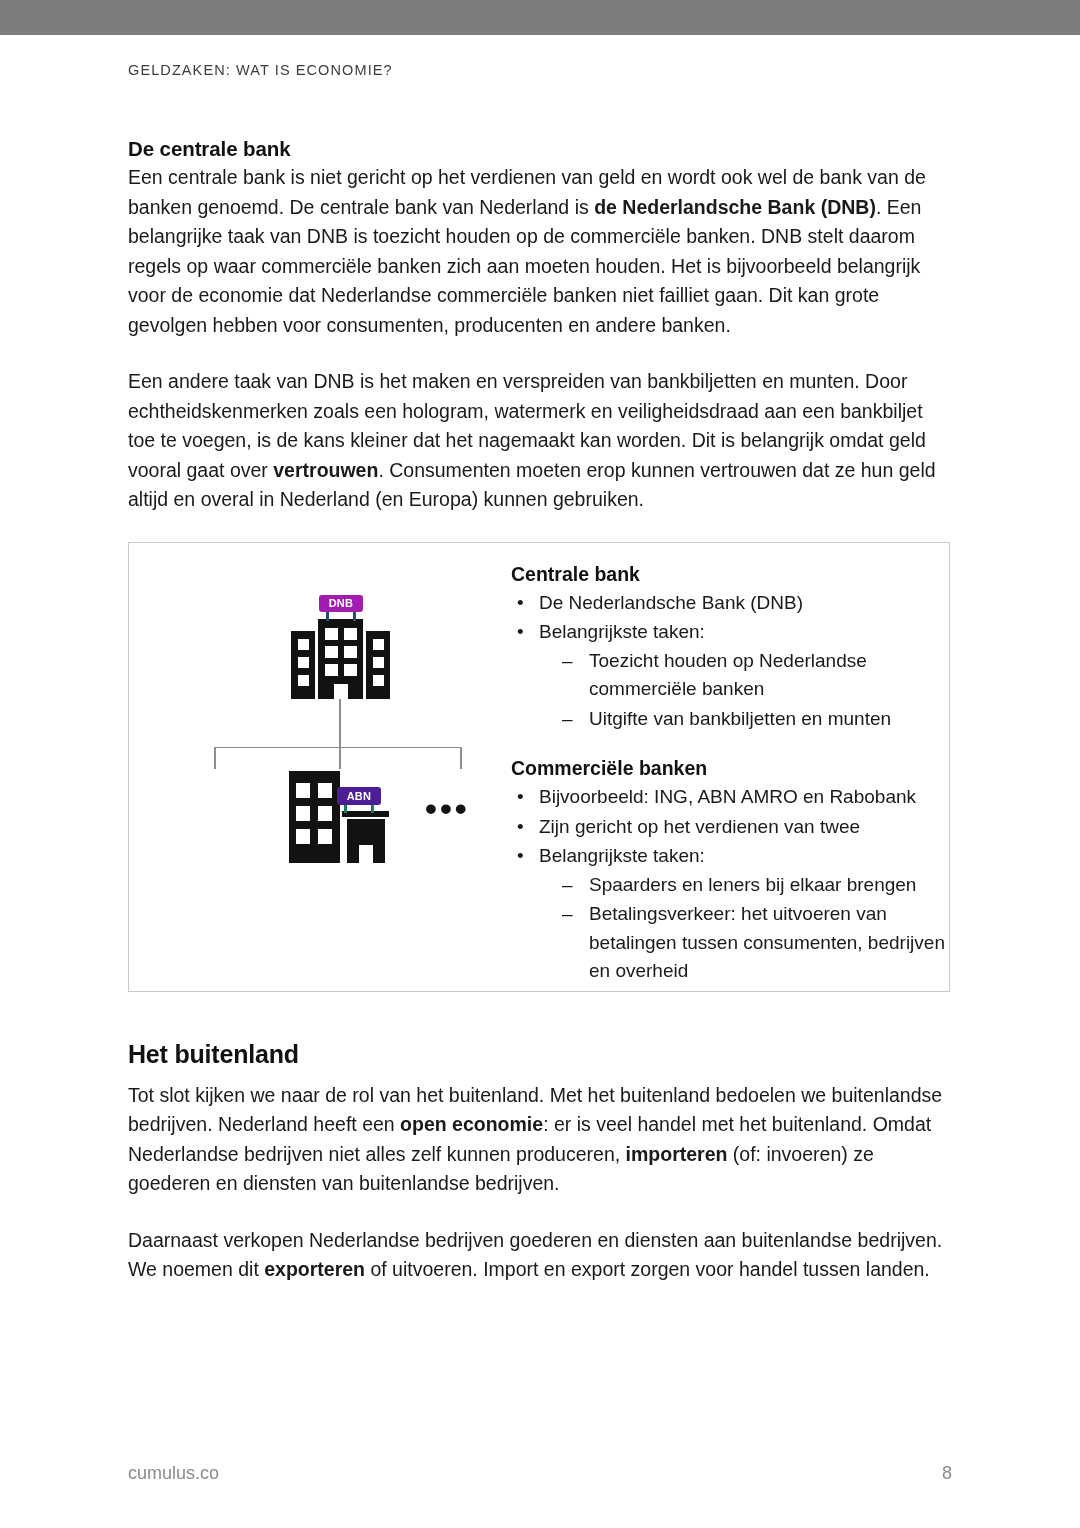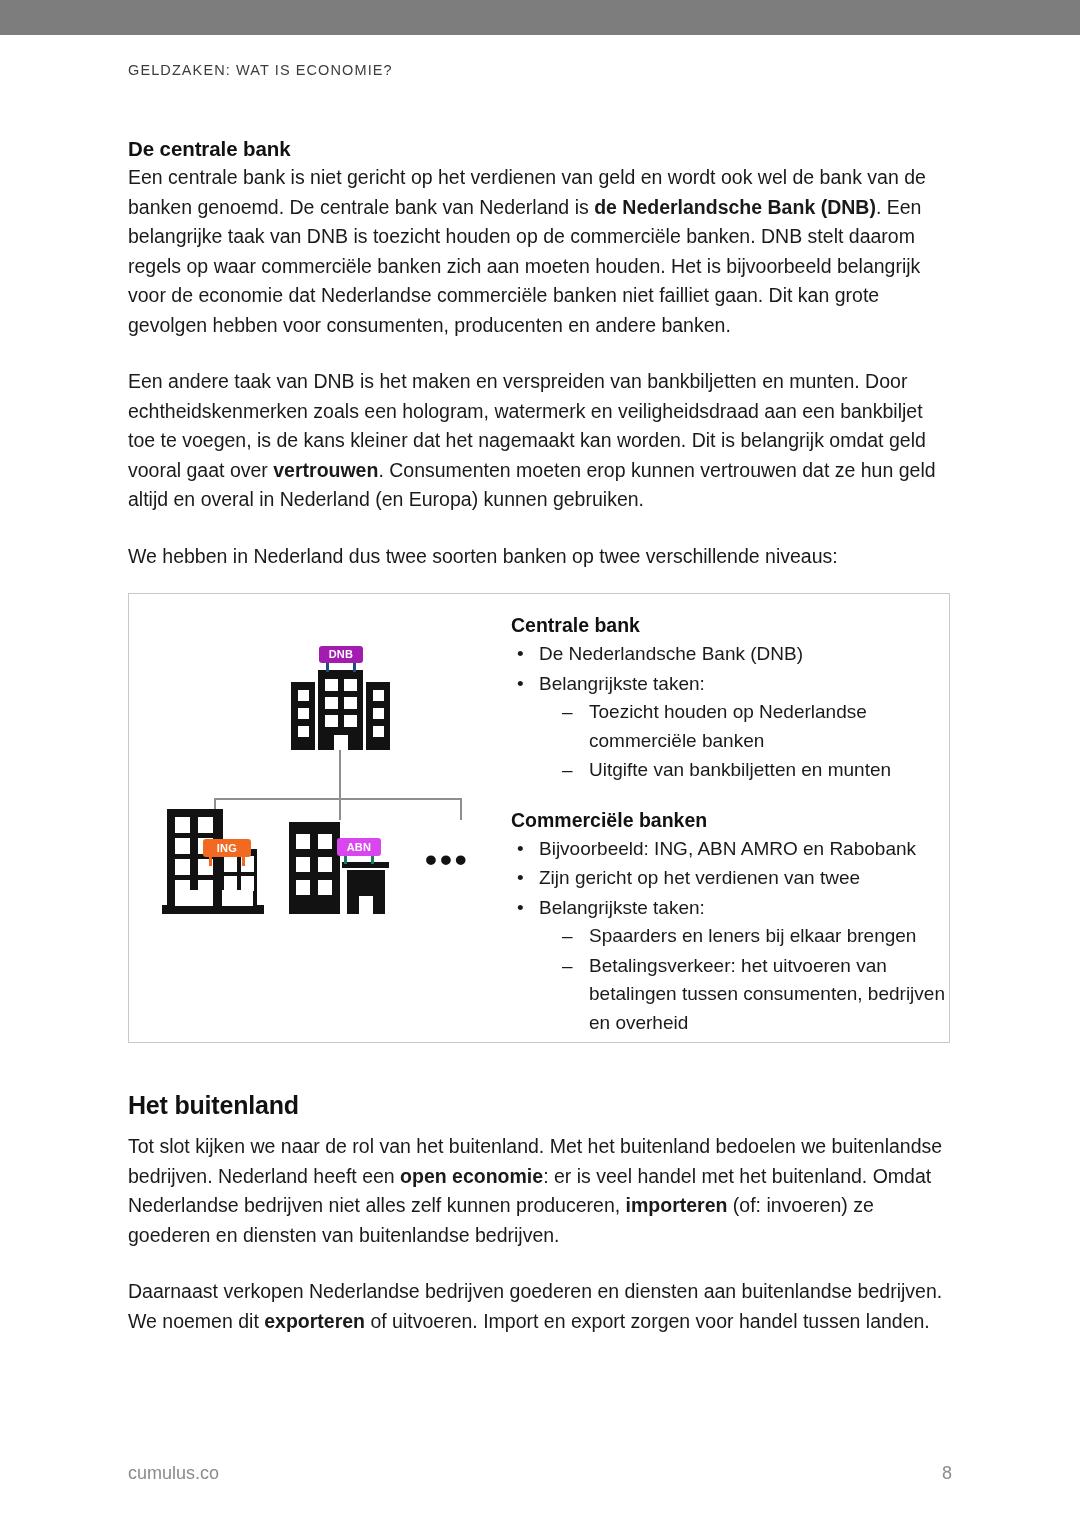--- a/index.html
+++ b/index.html
@@ -185,21 +185,20 @@
   <div class="running-head">GELDZAKEN: WAT IS ECONOMIE?</div>
 
   <div class="content">
 
     <h2 class="section-head">De centrale bank</h2>
 
     <p class="body"><span>Een centrale bank is niet gericht op het verdienen van geld en wordt ook wel de bank van de banken genoemd. De centrale bank van Nederland is </span><b>de Nederlandsche Bank (DNB)</b><span>. Een belangrijke taak van DNB is toezicht houden op de commerciële banken. DNB stelt daarom regels op waar commerciële banken zich aan moeten houden. Het is bijvoorbeeld belangrijk voor de economie dat Nederlandse commerciële banken niet failliet gaan. Dit kan grote gevolgen hebben voor consumenten, producenten en andere banken.</span></p>
 
     <p class="body"><span>Een andere taak van DNB is het maken en verspreiden van bankbiljetten en munten. Door echtheidskenmerken zoals een hologram, watermerk en veiligheidsdraad aan een bankbiljet toe te voegen, is de kans kleiner dat het nagemaakt kan worden. Dit is belangrijk omdat geld vooral gaat over </span><b>vertrouwen</b><span>. Consumenten moeten erop kunnen vertrouwen dat ze hun geld altijd en overal in Nederland (en Europa) kunnen gebruiken.</span></p>
 
-    <p class="body tight">We hebben in Nederland dus twee soorten banken op twee verschillende niveaus:</p>
 
     <div class="diagram">
 
       <div class="diagram-left">
 
         <div class="bldg" style="left:162px; top:66px; width:98px; height:90px;">
 
           <div class="sign" style="left:28px; top:-14px; width:44px; height:17px; background:#a21caf; font-size:11px; line-height:17px;">DNB</div>
           <div class="sign-leg" style="left:35px; top:3px; width:3px; height:9px; background:#1f4e79;"></div>
           <div class="sign-leg" style="left:62px; top:3px; width:3px; height:9px; background:#1f4e79;"></div>
@@ -226,50 +225,23 @@
             <div class="win" style="left:7px; top:44px; width:11px; height:11px;"></div>
           </div>
         </div>
 
         <div class="connector" style="left:210px; top:156px; width:1.6px; height:49px;"></div>
         <div class="connector" style="left:85px; top:204px; width:248px; height:1.6px;"></div>
         <div class="connector" style="left:85px; top:204px; width:1.6px; height:22px;"></div>
         <div class="connector" style="left:210px; top:204px; width:1.6px; height:22px;"></div>
         <div class="connector" style="left:331px; top:204px; width:1.6px; height:22px;"></div>
 
-        <div class="bldg" style="left:33px; top:210px; width:102px; height:110px;">
-          <div class="sign" style="left:41px; top:35px; width:48px; height:18px; background:#f26a21; font-size:11px; line-height:18px;">ING</div>
-          <div class="sign-leg" style="left:47px; top:52px; width:3px; height:10px; background:#f26a21;"></div>
-          <div class="sign-leg" style="left:80px; top:52px; width:3px; height:10px; background:#f26a21;"></div>
-
-          <div class="blk" style="left:5px; top:5px; width:56px; height:98px;">
-            <div class="win" style="left:8px; top:8px; width:15px; height:16px;"></div>
-            <div class="win" style="left:31px; top:8px; width:15px; height:16px;"></div>
-            <div class="win" style="left:8px; top:29px; width:15px; height:16px;"></div>
-            <div class="win" style="left:31px; top:29px; width:15px; height:16px;"></div>
-            <div class="win" style="left:8px; top:50px; width:15px; height:16px;"></div>
-            <div class="win" style="left:31px; top:50px; width:15px; height:16px;"></div>
-            <div class="win" style="left:8px; top:71px; width:15px; height:13px;"></div>
-            <div class="win" style="left:31px; top:71px; width:15px; height:13px;"></div>
-          </div>
-
-          <div class="blk" style="left:57px; top:45px; width:38px; height:58px;">
-            <div class="win" style="left:5px; top:7px; width:13px; height:16px;"></div>
-            <div class="win" style="left:22px; top:7px; width:13px; height:16px;"></div>
-            <div class="win" style="left:5px; top:27px; width:13px; height:15px;"></div>
-            <div class="win" style="left:22px; top:27px; width:13px; height:15px;"></div>
-          </div>
-
-          <div class="blk" style="left:0px; top:101px; width:102px; height:9px;"></div>
-          <div class="win" style="left:13px; top:86px; width:38px; height:16px;"></div>
-          <div class="win" style="left:60px; top:86px; width:31px; height:16px;"></div>
-        </div>
 
         <div class="bldg" style="left:160px; top:228px; width:100px; height:92px;">
-          <div class="sign" style="left:48px; top:16px; width:44px; height:18px; background:#d946ef; font-size:11px; line-height:18px;">ABN</div>
+          <div class="sign" style="left:48px; top:16px; width:44px; height:18px; background:#4c1d95; font-size:11px; line-height:18px;">ABN</div>
           <div class="sign-leg" style="left:55px; top:33px; width:3px; height:9px; background:#1b7a63;"></div>
           <div class="sign-leg" style="left:82px; top:33px; width:3px; height:9px; background:#1b7a63;"></div>
 
           <div class="blk" style="left:0px; top:0px; width:51px; height:92px;">
             <div class="win" style="left:7px; top:12px; width:14px; height:15px;"></div>
             <div class="win" style="left:29px; top:12px; width:14px; height:15px;"></div>
             <div class="win" style="left:7px; top:35px; width:14px; height:15px;"></div>
             <div class="win" style="left:29px; top:35px; width:14px; height:15px;"></div>
             <div class="win" style="left:7px; top:58px; width:14px; height:15px;"></div>
             <div class="win" style="left:29px; top:58px; width:14px; height:15px;"></div>

